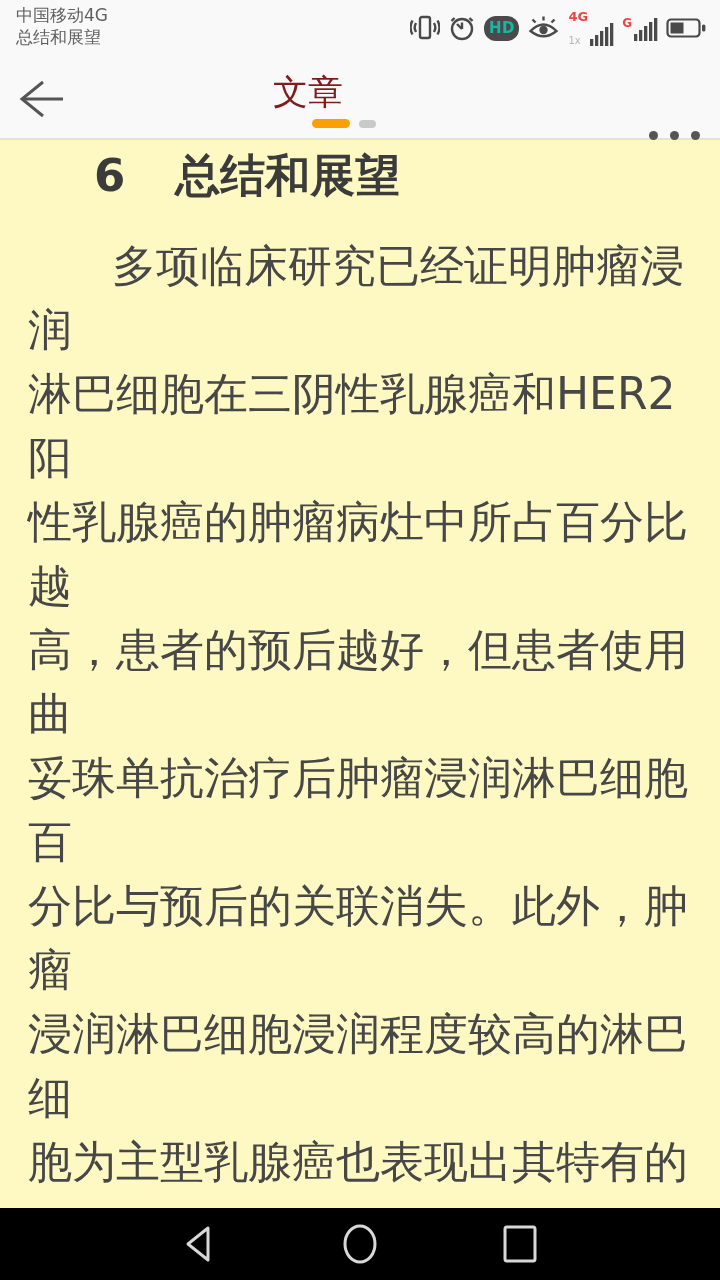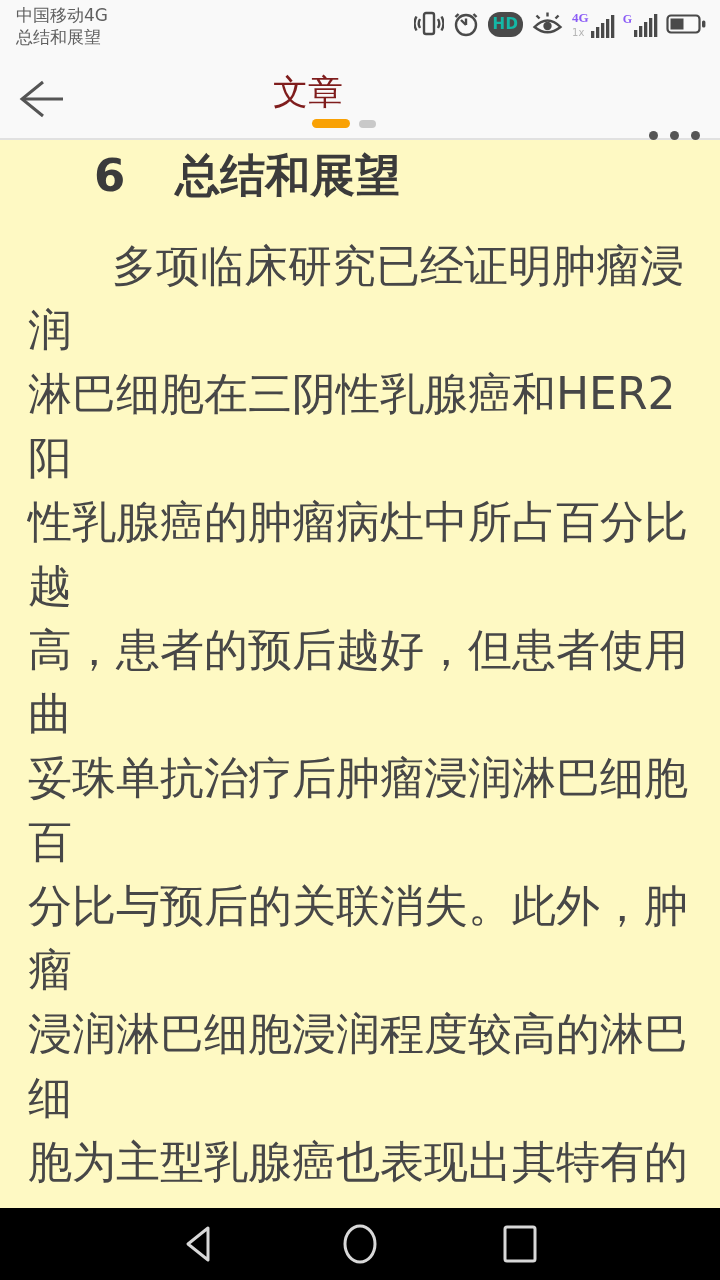--- a/index.html
+++ b/index.html
@@ -19,22 +19,22 @@
   .carrier { font-size: 17px; line-height: 22px; color: #606060; }
   .status-right { display: flex; align-items: center; gap: 8px; padding-top: 6px; }
   .sicon { display: inline-flex; align-items: center; color: #4a4a4a; }
   .hd-badge {
     width: 35px; height: 25px; background: #4a4a4a; border-radius: 12px;
     color: #14b8a6; font-size: 15px; font-weight: bold;
     display: flex; align-items: center; justify-content: center; letter-spacing: .5px;
   }
   .sig-cluster { display: flex; align-items: flex-end; gap: 2px; }
   .sig-labels { display: flex; flex-direction: column; align-items: flex-start; line-height: 1; }
-  .sig-main { font-size: 13px; font-weight: bold; color: #8b5cf6; font-family: Liberation Serif, serif; }
-  .sig-sub { font-size: 10px; color: #b5b5b5; margin-top: 4px; }
+  .sig-main { font-size: 13px; font-weight: bold; color: #ef4444; }
+  .sig-sub { font-size: 10px; color: #b5b5b5; margin-top: 13px; }
   .sig-main.raised { margin-bottom: 12px; font-size: 12px; }
   .clock-time { font-size: 27px; color: #454545; margin-left: 2px; white-space: nowrap; }
 
   
   .toolbar {
     position: absolute; top: 55px; left: 0; width: 720px; height: 85px;
     background: #f9f9f9; border-bottom: 2px solid #e1e1e1;
   }
   .back-btn { position: absolute; left: 16px; top: 22px; width: 52px; height: 44px; cursor: pointer; }
   .toolbar-title {

